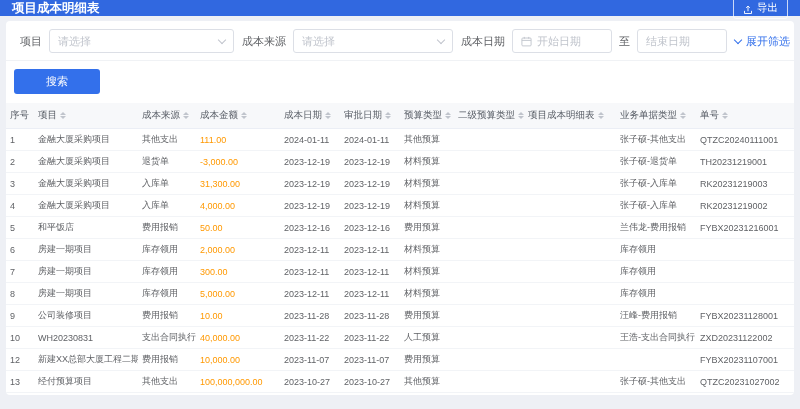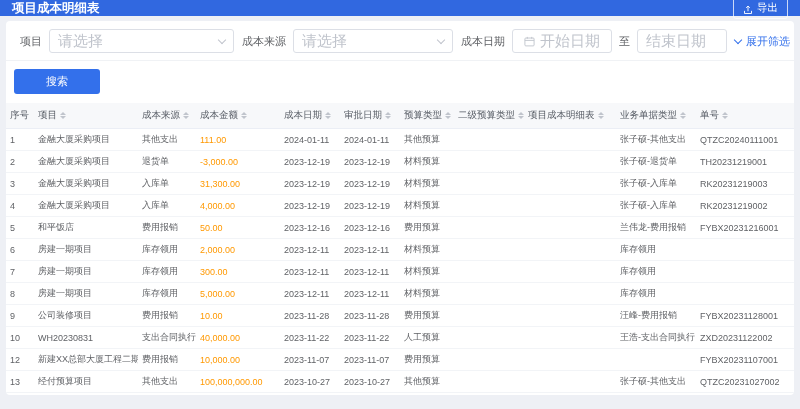--- a/index.html
+++ b/index.html
@@ -38,32 +38,32 @@
     border-bottom: 1px solid #f0f2f5;
   }
   .filter-item { display: flex; align-items: center; gap: 7px; }
   .filter-label { font-size: 11px; color: #606266; white-space: nowrap; }
   .select-box {
     width: 185px; height: 24px; border: 1px solid #dcdfe6; border-radius: 3px;
     display: flex; align-items: center; justify-content: space-between;
     padding: 0 8px; background: #fff; cursor: pointer;
   }
   .select-box.narrow { width: 160px; }
-  .ph { color: #c0c4cc; font-size: 15px; }
+  .ph { color: #c0c4cc; font-size: 11px; }
   .chev {
     width: 6px; height: 6px;
     border-right: 1px solid #c0c4cc; border-bottom: 1px solid #c0c4cc;
     transform: rotate(45deg); margin-top: -3px;
   }
   .date-box {
     height: 24px; border: 1px solid #dcdfe6; border-radius: 3px;
     display: flex; align-items: center; gap: 5px;
     padding: 0 8px; background: #fff; cursor: pointer;
   }
-  .date-box.start { width: 100px; justify-content: center; }
+  .date-box.start { width: 100px; }
   .date-box.end { width: 90px; }
   .date-sep { font-size: 11px; color: #606266; }
   .cal-icon { width: 11px; height: 11px; flex: 0 0 auto; }
   .expand-toggle {
     margin-left: auto; display: inline-flex; align-items: center; gap: 5px;
     color: var(--accent); font-size: 11px; cursor: pointer; white-space: nowrap;
   }
   .expand-toggle .chev { border-color: var(--accent); }
 
   

